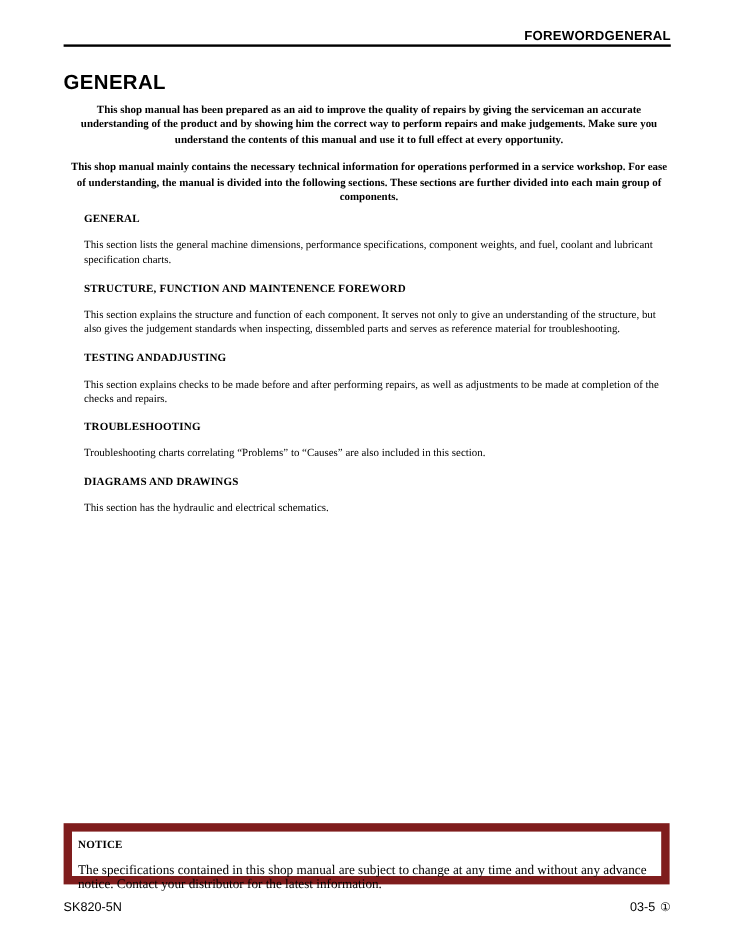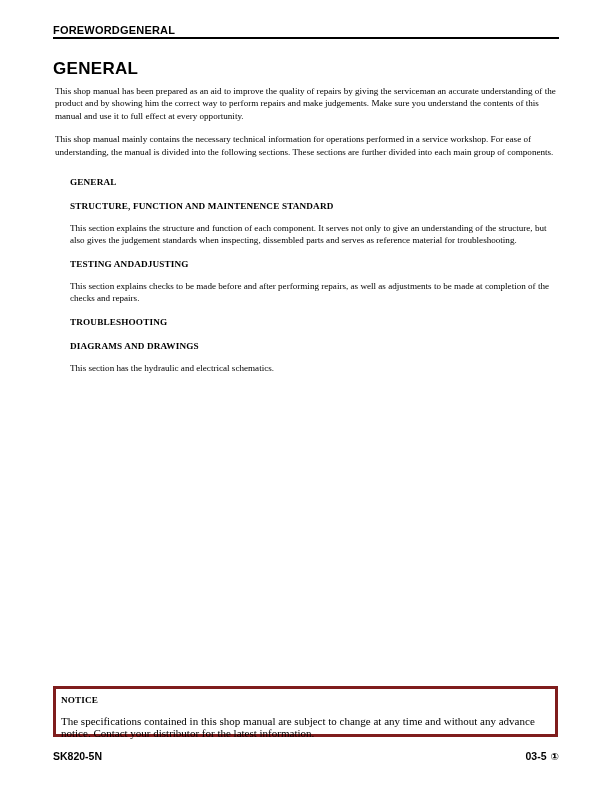--- a/index.html
+++ b/index.html
@@ -19,21 +19,21 @@
   }
 
   
   .running-header {
     position: absolute;
     left: 53px;
     top: 24px;
     width: 506px;
     height: 15px;
     display: flex;
-    justify-content: flex-start;
+    justify-content: flex-end;
     align-items: flex-start;
     font-family: "Liberation Sans", "DejaVu Sans", sans-serif;
     font-weight: bold;
     font-size: 11px;
     letter-spacing: 0.2px;
     line-height: 12px;
   }
   .header-rule {
     position: absolute;
     left: 53px;
@@ -59,21 +59,22 @@
   .body-area {
     position: absolute;
     left: 55px;
     top: 85px;
     width: 505px;
   }
   p.intro {
     margin: 0 0 11px 0;
     font-size: 9.1px;
     line-height: 12.4px;
-    text-align: left;
+    text-align: center;
+    font-weight: bold;
   }
   p.intro:last-child { margin-bottom: 0; }
 
   .sections {
     position: absolute;
     left: 55px;
     top: 176px;
     width: 505px;
   }
   .section {
@@ -93,21 +94,21 @@
     width: 490px;
   }
 
   
   .notice-box {
     position: absolute;
     left: 53px;
     top: 686px;
     width: 505px;
     height: 51px;
-    border: 3px solid #7f1d1d;
+    border: 7px solid #7f1d1d;
     box-sizing: border-box;
     padding: 5px 5px 4px 5px;
   }
   .notice-title {
     margin: 0;
     font-size: 9.2px;
     font-weight: bold;
     line-height: 12px;
     letter-spacing: 0.15px;
   }
@@ -122,21 +123,20 @@
     position: absolute;
     left: 53px;
     top: 750px;
     width: 506px;
     display: flex;
     justify-content: space-between;
     align-items: flex-end;
     font-family: "Liberation Sans", "DejaVu Sans", sans-serif;
     font-size: 10.5px;
     line-height: 13px;
-    font-weight: bold;
   }
   .footer-right {
     display: flex;
     align-items: baseline;
     gap: 4px;
   }
   .circled-num {
     font-size: 10px;
     font-family: "DejaVu Sans", sans-serif;
   }
@@ -156,34 +156,36 @@
 
   <div class="body-area">
     <p class="intro">This shop manual has been prepared as an aid to improve the quality of repairs by giving the serviceman an accurate understanding of the product and by showing him the correct way to perform repairs and make judgements. Make sure you understand the contents of this manual and use it to full effect at every opportunity.</p>
     <p class="intro">This shop manual mainly contains the necessary technical information for operations performed in a service workshop. For ease of understanding, the manual is divided into the following sections. These sections are further divided into each main group of components.</p>
   </div>
 
   <div class="sections">
 
     <div class="section">
       <div class="section-heading">GENERAL</div>
-    </div>
-
-    <div class="section">
-      <div class="section-heading">STRUCTURE, FUNCTION AND MAINTENENCE STANDARD</div>
+      <div class="section-body">This section lists the general machine dimensions, performance specifications, component weights, and fuel, coolant and lubricant specification charts.</div>
+    </div>
+
+    <div class="section">
+      <div class="section-heading">STRUCTURE, FUNCTION AND MAINTENENCE FOREWORD</div>
       <div class="section-body">This section explains the structure and function of each component. It serves not only to give an understanding of the structure, but also gives the judgement standards when inspecting, dissembled parts and serves as reference material for troubleshooting.</div>
     </div>
 
     <div class="section">
       <div class="section-heading">TESTING ANDADJUSTING</div>
       <div class="section-body">This section explains checks to be made before and after performing repairs, as well as adjustments to be made at completion of the checks and repairs.</div>
     </div>
 
     <div class="section">
       <div class="section-heading">TROUBLESHOOTING</div>
+      <div class="section-body">Troubleshooting charts correlating “Problems” to “Causes” are also included in this section.</div>
     </div>
 
 
     <div class="section">
       <div class="section-heading">DIAGRAMS AND DRAWINGS</div>
       <div class="section-body">This section has the hydraulic and electrical schematics.</div>
     </div>
 
   </div>
 

